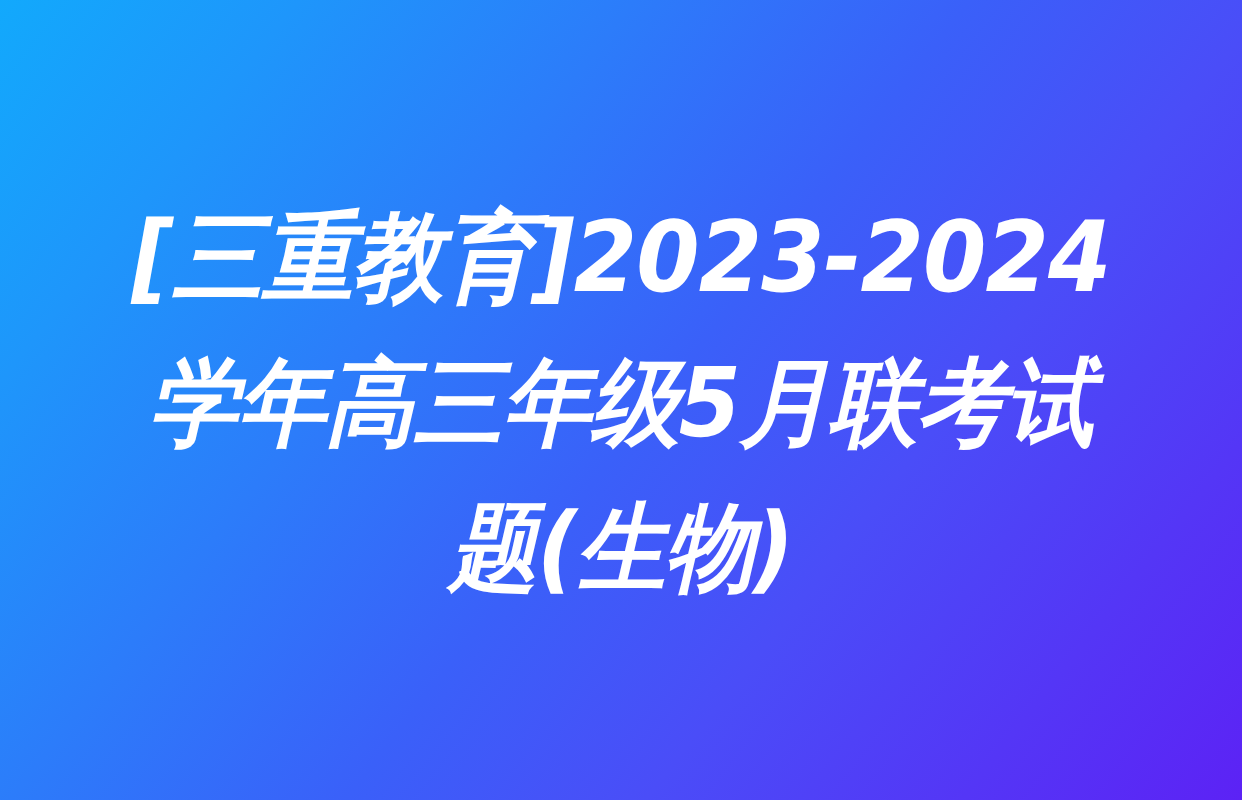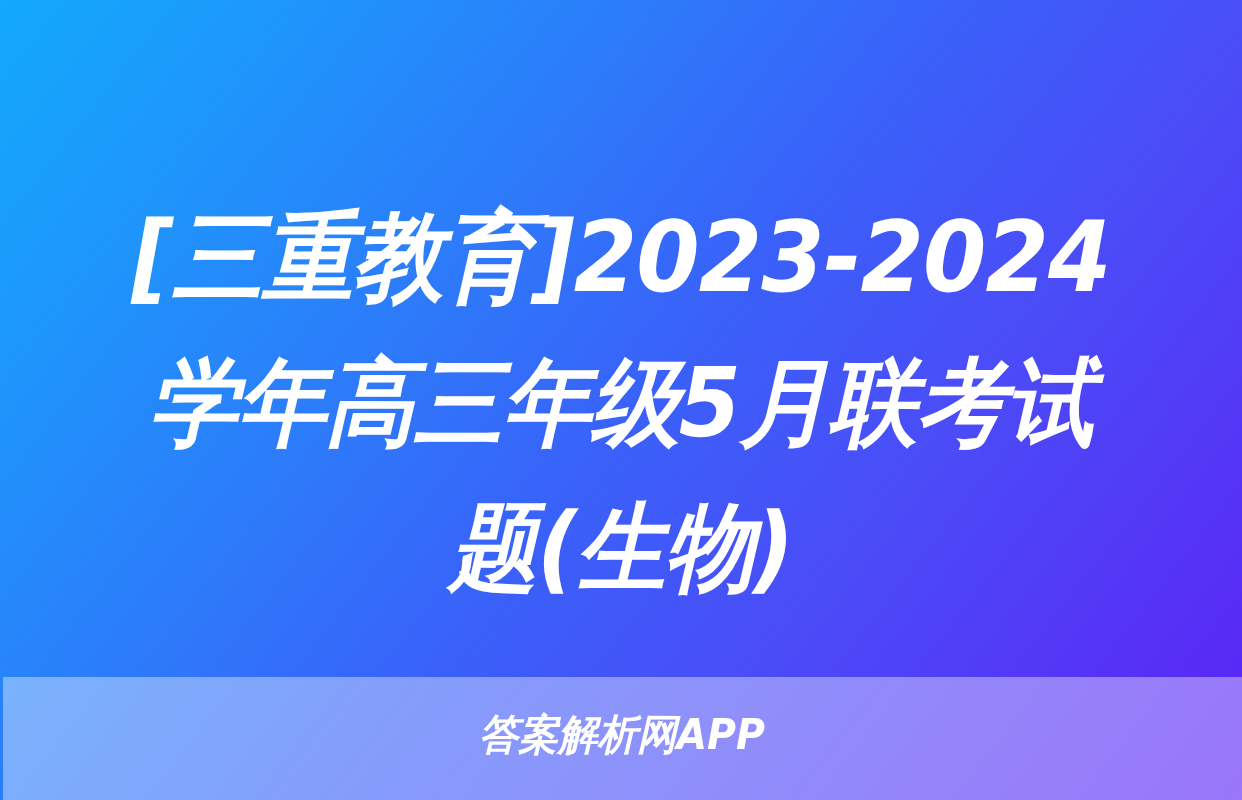--- a/index.html
+++ b/index.html
@@ -81,17 +81,14 @@
 <body>
 
 <div id="stage">
 
   <div class="title-block">
     <span class="title-line latin">[三重教育]2023-2024</span>
     <span class="title-line">学年高三年级5月联考试</span>
     <span class="title-line">题(生物)</span>
   </div>
 
-  <div class="footer-band">
-    <span class="watermark">答案解析网APP</span>
-  </div>
 
 </div>
 
 </body></html>

